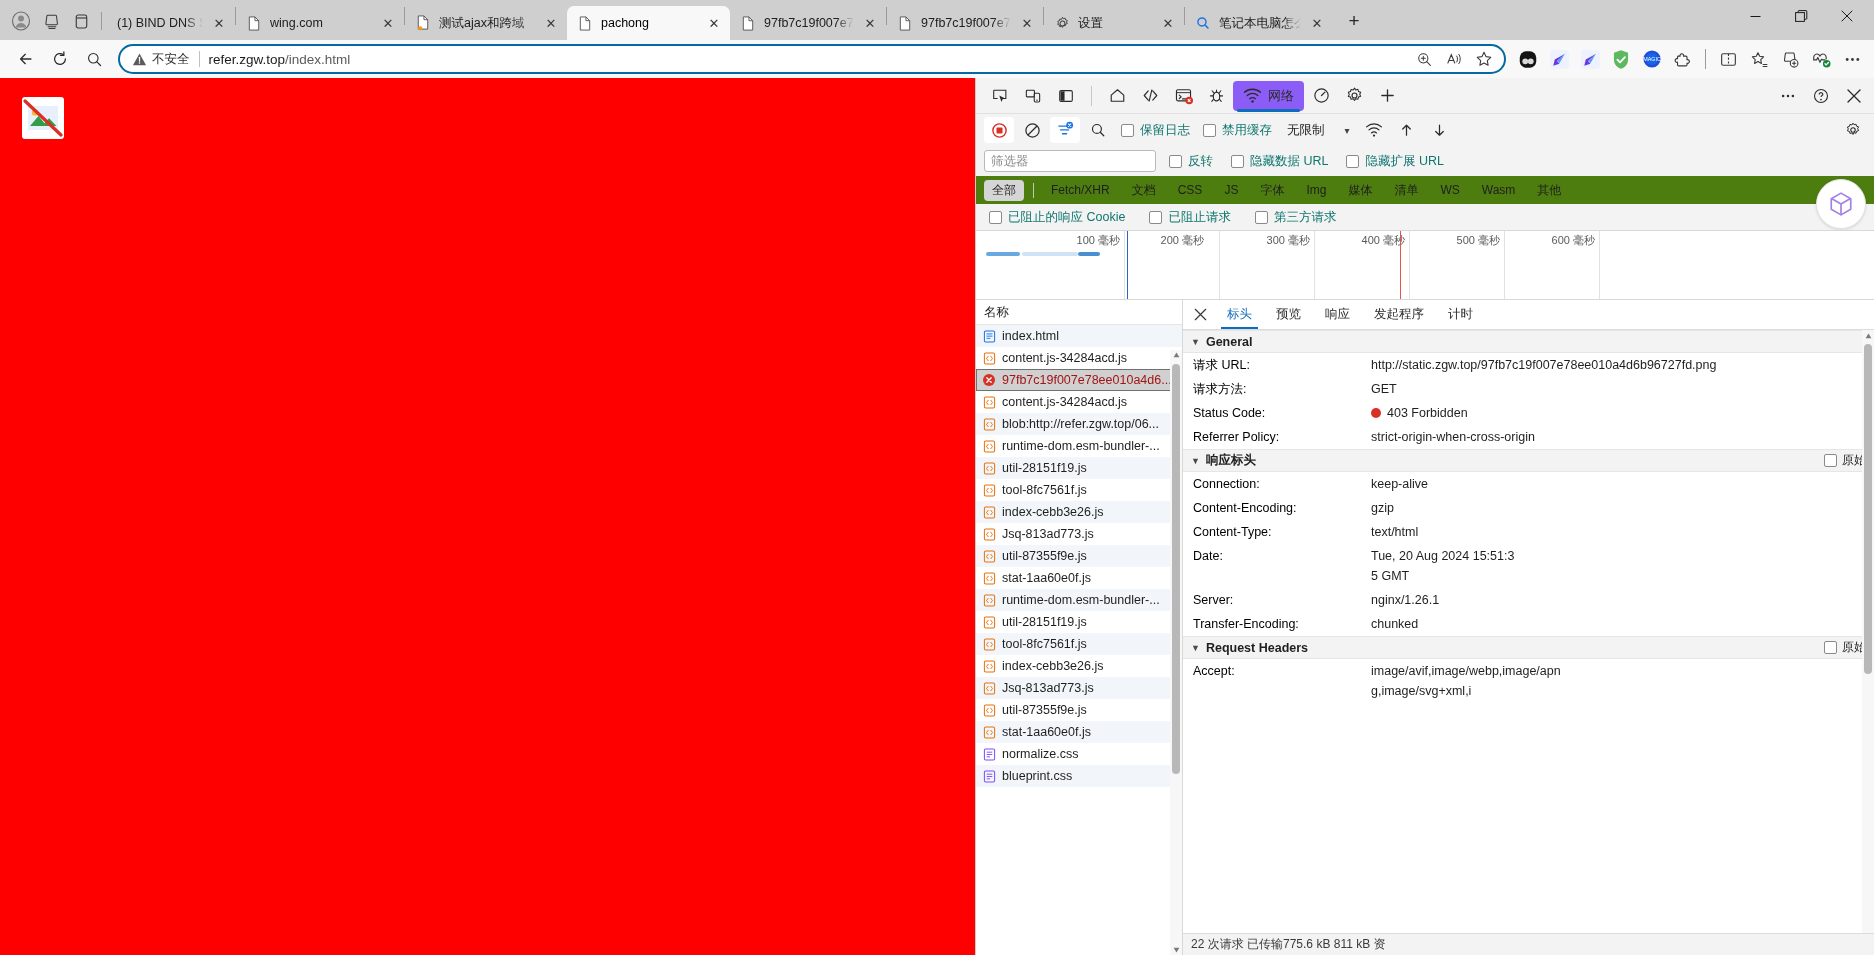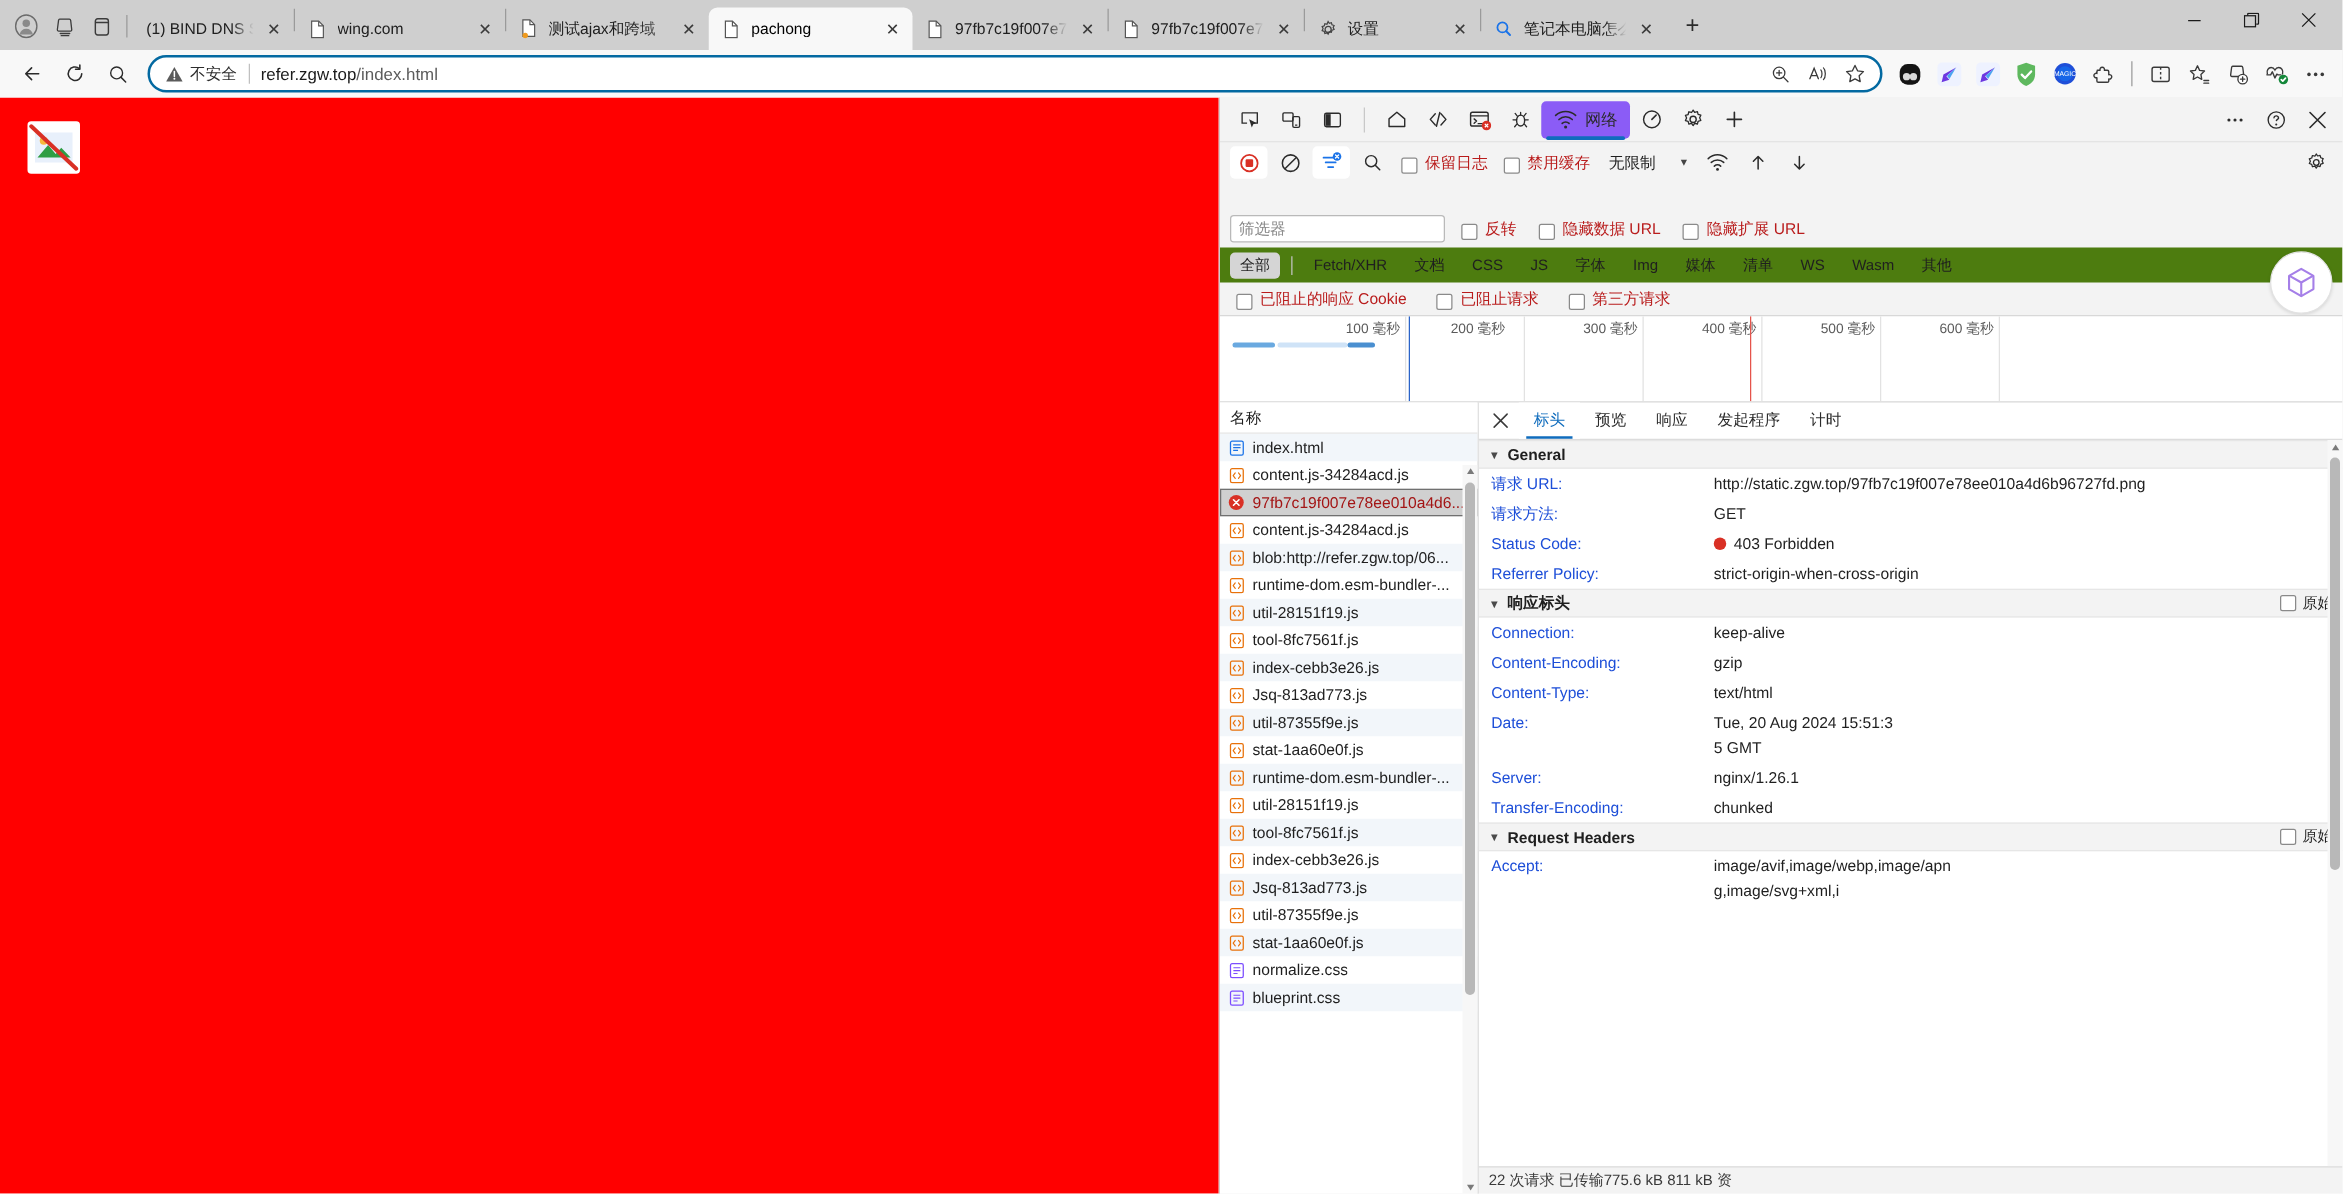--- a/index.html
+++ b/index.html
@@ -132,30 +132,30 @@
 
   .dt-row2 {
     height: 32px; display: flex; align-items: center;
     padding: 0 6px 0 8px; gap: 3px; background: #f3f3f3;
   }
   .ntool {
     width: 30px; height: 26px; border-radius: 4px; flex: none;
     display: flex; align-items: center; justify-content: center; cursor: pointer; position: relative;
   }
   .ntool.on { background: #ffffff; }
-  .cbx { display: flex; align-items: flex-end; gap: 6px; font-size: 12.5px; color: #b91c1c; flex: none; margin: 0 5px; cursor: pointer; white-space: nowrap; }
+  .cbx { display: flex; align-items: center; gap: 6px; font-size: 12.5px; color: #0f766e; flex: none; margin: 0 5px; cursor: pointer; white-space: nowrap; }
   .box {
     width: 13px; height: 13px; border: 1px solid #8a8a8a; background: #fff; border-radius: 2px; flex: none;
   }
   .throttle {
     height: 22px; display: flex; align-items: center; gap: 20px;
     font-size: 12.5px; color: #1f1f1f; padding: 0 5px 0 6px; cursor: pointer; flex: none;
     border: 1px solid transparent;
   }
-  .dt-row3 { height: 30px; display: flex; align-items: center; padding: 0 8px; gap: 8px; background: #f3f3f3; margin-top: 22px; }
+  .dt-row3 { height: 30px; display: flex; align-items: center; padding: 0 8px; gap: 8px; background: #f3f3f3; }
   .filterbox {
     width: 172px; height: 22px; border: 1px solid #b9b9b9; border-radius: 3px;
     background: #fff; display: flex; align-items: center; padding: 0 6px;
     font-size: 12.5px; color: #868686; flex: none;
   }
   .dt-row4 {
     height: 28px; display: flex; align-items: center; padding: 0 8px; gap: 6px; background: #4d7c0f;
     position: relative;
   }
   .chip {
@@ -220,21 +220,21 @@
 
   .dbody { flex: 1 1 auto; overflow: hidden; position: relative; padding-bottom: 0; }
   .sect {
     height: 23px; display: flex; align-items: center; gap: 6px; padding: 0 8px;
     background: #f3f3f3; border-top: 1px solid #e6e6e6; border-bottom: 1px solid #e6e6e6;
     font-size: 12.5px; font-weight: bold; color: #1f1f1f;
   }
   .sect .tri { font-size: 9px; color: #4a4a4a; }
   .sect .rawcbx { margin-left: auto; display: flex; align-items: center; gap: 5px; font-weight: normal; font-size: 12px; }
   .kvrow { display: flex; padding: 2px 8px 2px 10px; font-size: 12.5px; line-height: 20px; align-items: flex-start; }
-  .kv-k { width: 178px; flex: none; color: #1d4ed8; }
+  .kv-k { width: 178px; flex: none; color: #000000; }
   .kv-v { flex: 1 1 auto; color: #1f1f1f; word-break: break-all; }
   .statusdot { display: inline-block; width: 10px; height: 10px; border-radius: 50%; background: #d93025; margin-right: 6px; vertical-align: -1px; }
 
   .dscroll { position: absolute; right: 0; top: 0; bottom: 0; width: 12px; background: #f7f7f7; }
 
   .statusbar {
     height: 22px; flex: none; background: #f3f3f3; border-top: 1px solid #dcdcdc;
     display: flex; align-items: center; padding: 0 8px; gap: 14px;
     font-size: 12px; color: #3a3a3a; white-space: nowrap; overflow: hidden;
   }

